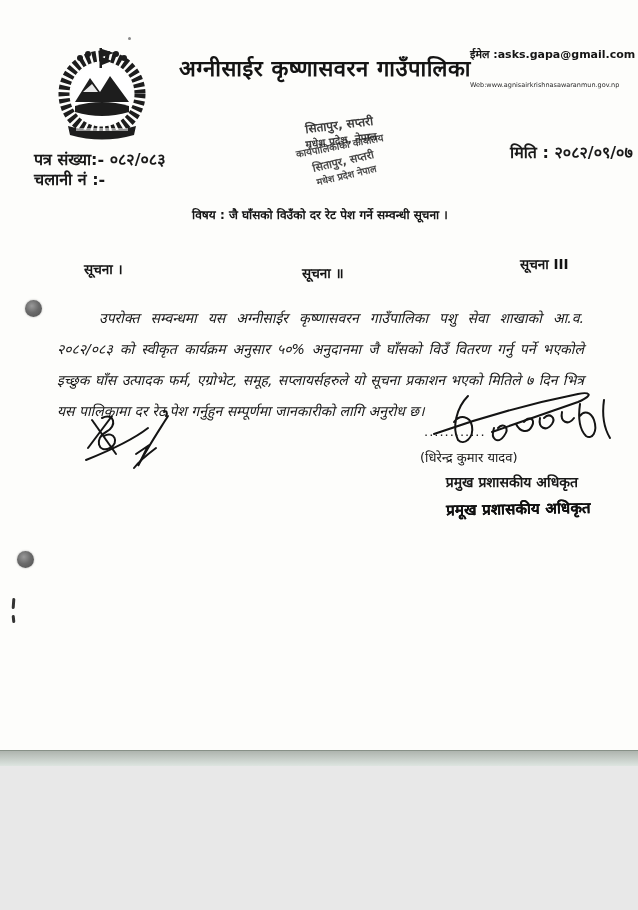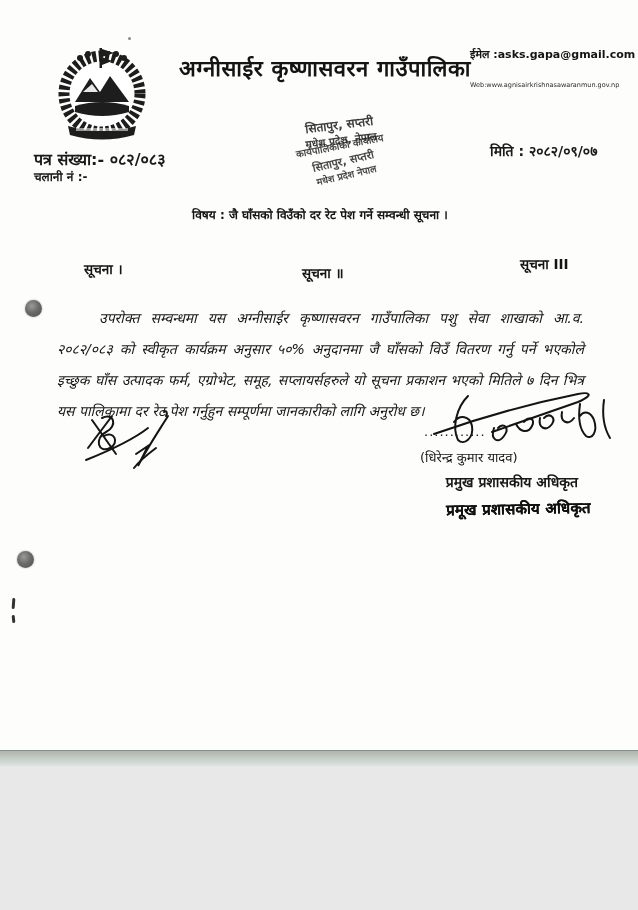--- a/index.html
+++ b/index.html
@@ -40,22 +40,22 @@
   .stamp-oval{
     position:absolute;left:248px;top:138px;width:190px;
     text-align:center;transform:rotate(-13deg);
     color:rgba(30,30,30,.82);
   }
   .stamp-oval .o1{font-size:10px;font-weight:bold;transform:rotate(2deg);}
   .stamp-oval .o2{font-size:11px;font-weight:bold;margin-top:1px;}
   .stamp-oval .o3{font-size:9.5px;font-weight:bold;margin-top:1px;}
   
   .ref-no{position:absolute;left:34px;top:148px;font-size:16px;font-weight:bold;color:#1a1a1a;}
-  .dispatch-no{position:absolute;left:34px;top:168px;font-size:12px;font-weight:bold;color:#1a1a1a;}
-  .date{position:absolute;left:480px;top:141px;font-size:14px;font-weight:bold;color:#1a1a1a;padding-left:10px;}
+  .dispatch-no{position:absolute;left:34px;top:168px;font-size:16px;font-weight:bold;color:#1a1a1a;}
+  .date{position:absolute;left:500px;top:141px;font-size:16px;font-weight:bold;color:#1a1a1a;padding-left:10px;}
   
   .subject{
     position:absolute;left:80px;top:206px;width:480px;
     text-align:center;font-size:12px;font-weight:bold;color:#151515;
   }
   
   .notice{position:absolute;font-size:13.5px;font-weight:bold;color:#141414;}
   .notice.n1{left:84px;top:260px;}
   .notice.n2{left:302px;top:264px;}
   .notice.n3{left:520px;top:255px;}

